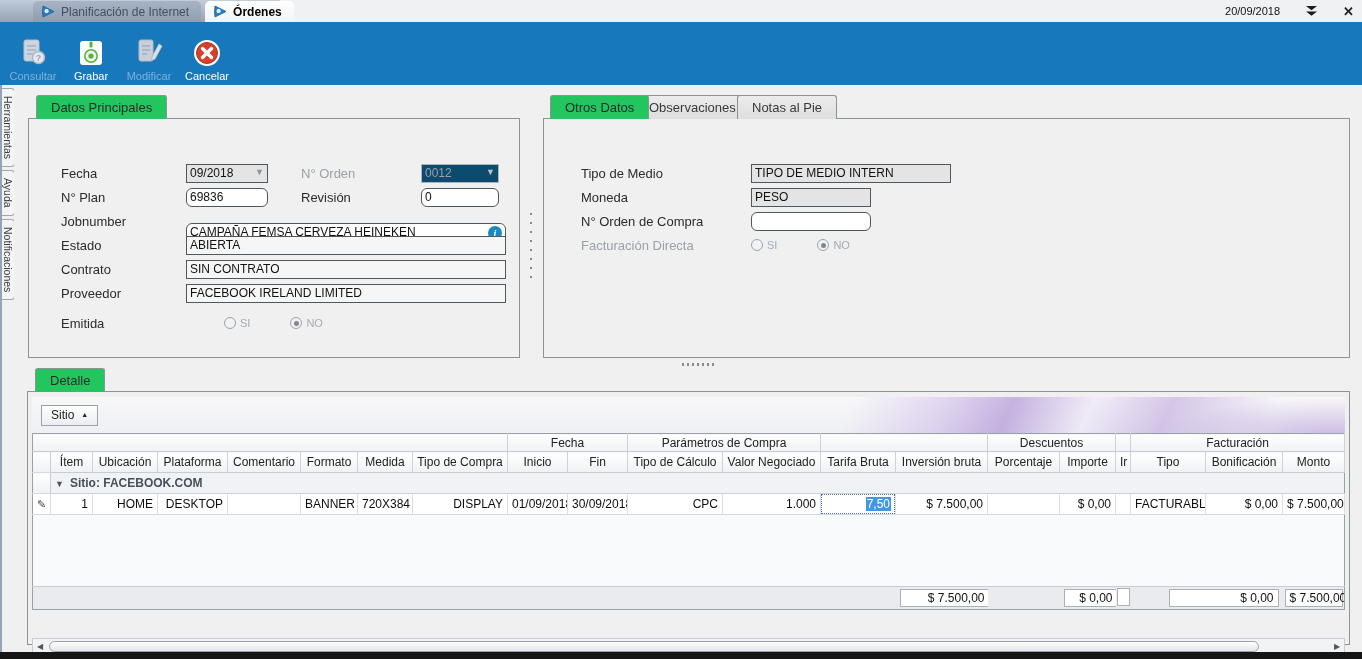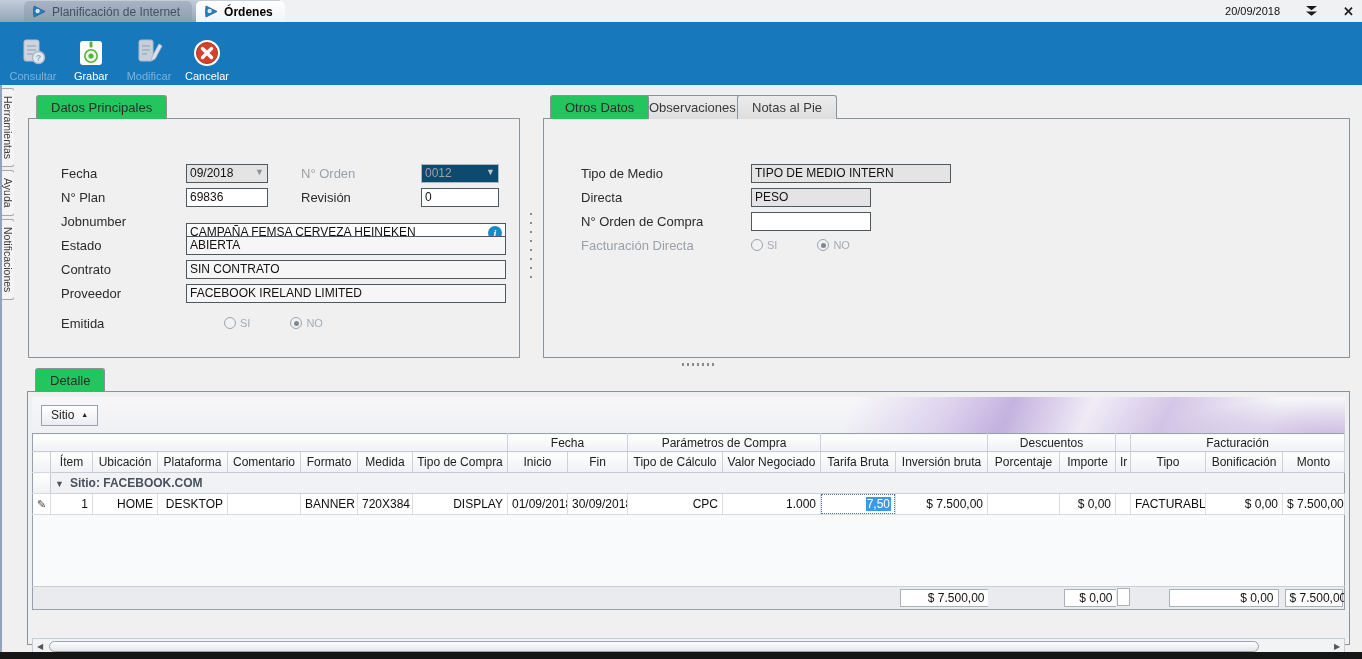--- a/index.html
+++ b/index.html
@@ -2,21 +2,21 @@
 <html><head>
 <meta charset="utf-8">
 <style>
   * { margin:0; padding:0; box-sizing:border-box; }
   html,body { width:1362px; height:659px; overflow:hidden; }
   body { font-family:"Liberation Sans", sans-serif; background:#eef0f2; position:relative; }
 
   
   .mdi-strip { position:absolute; left:0; top:0; width:1362px; height:22px; background:#f0f1f3; }
   .mdi-tabs-zone { position:absolute; left:0; top:0; width:280px; height:22px;
-      background:linear-gradient(#c3cdd9,#94a3b7); display:flex; align-items:flex-end; padding-left:24px; }
+      background:linear-gradient(#c3cdd9,#94a3b7); display:flex; align-items:flex-end; padding-left:33px; }
   .mdi-tab { height:21px; display:flex; align-items:center; gap:5px; padding:0 12px 0 8px;
       font-size:12px; border-radius:5px 5px 0 0; white-space:nowrap; cursor:default; }
   .mdi-tab.inactive { background:linear-gradient(#a8b4c4,#8e9db1); color:#44505f; }
   .mdi-tab.active { background:linear-gradient(#ffffff,#f2f3f5); color:#000; font-weight:bold; margin-left:4px; }
   .app-ico { width:15px; height:15px; display:inline-block; }
   .mdi-right { position:absolute; right:8px; top:0; height:22px; display:flex; align-items:center; gap:25px; }
   .mdi-date { font-size:11px; color:#111; }
   .mdi-x { font-size:13px; font-weight:bold; color:#222; line-height:1; cursor:pointer; }
 
   
@@ -47,21 +47,21 @@
   .gp-box { position:absolute; background:#f0f0f0; border:1px solid #8b9399; }
 
   
   .frm { padding-top:42px; }
   .frow { display:flex; align-items:center; height:24px; padding-left:32px; font-size:13px; color:#2b2b2b; }
   .flabel { width:125px; }
   .flabel.dim, .dim { color:#9aa1a8; }
   .fbox { height:19px; font-size:12px; color:#111; line-height:17px; padding:0 3px; background:#f6f6f6;
       border:1px solid #50585f; position:relative; }
   .fbox.gray { background:#e4e4e4; }
-  .fbox.white { background:#fff; }
+  .fbox.white { background:#fff;border-radius:6px; }
   .fbox.disabled { background:#0c4a6e; border-color:#adb4bb; color:#9aa1a8; }
   .combo-arrow { position:absolute; right:3px; top:3px; font-size:9px; color:#8a9299; line-height:1; }
   .info-ico { position:absolute; right:3px; top:2px; width:14px; height:14px; border-radius:50%;
       background:#1a8ac4; color:#fff; font:italic bold 10px "Liberation Serif", serif;
       display:flex; align-items:center; justify-content:center; }
   .radio { width:12px; height:12px; border-radius:50%; border:1px solid #9aa4ae; background:#f2f2f2;
       display:inline-flex; align-items:center; justify-content:center; margin-right:4px; }
   .radio .dot { width:5px; height:5px; border-radius:50%; background:#7d8893; display:none; }
   .radio.checked .dot { display:block; }
   .rlbl { font-size:11px; color:#a4abb2; margin-right:40px; }
@@ -253,21 +253,21 @@
   <div class="gp-tab" style="left:536px; top:10px;">Otros Datos</div>
   <div class="gp-tab inactive" style="left:620px; top:10px;">Observaciones</div>
   <div class="gp-tab inactive" style="left:723px; top:10px;">Notas al Pie</div>
   <div class="gp-box" style="left:529px; top:33px; width:807px; height:240px;">
     <div class="frm">
       <div class="frow" style="padding-left:37px;">
         <span class="flabel" style="width:170px;">Tipo de Medio</span>
         <div class="fbox gray" style="width:200px;"><span>TIPO DE MEDIO INTERN</span></div>
       </div>
       <div class="frow" style="padding-left:37px;">
-        <span class="flabel" style="width:170px;">Directa</span>
+        <span class="flabel" style="width:170px;">Moneda</span>
         <div class="fbox gray" style="width:120px;"><span>PESO</span></div>
       </div>
       <div class="frow" style="padding-left:37px;">
         <span class="flabel" style="width:170px;">N° Orden de Compra</span>
         <div class="fbox white" style="width:120px;"><span></span></div>
       </div>
       <div class="frow" style="padding-left:37px;">
         <span class="flabel dim" style="width:170px;">Facturación Directa</span>
         <span class="radio"></span>
         <span class="rlbl">SI</span>

